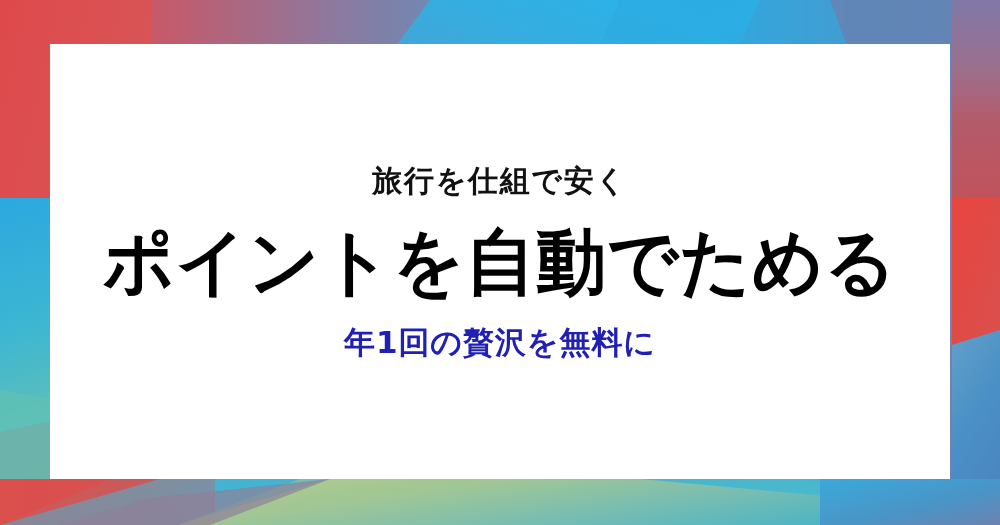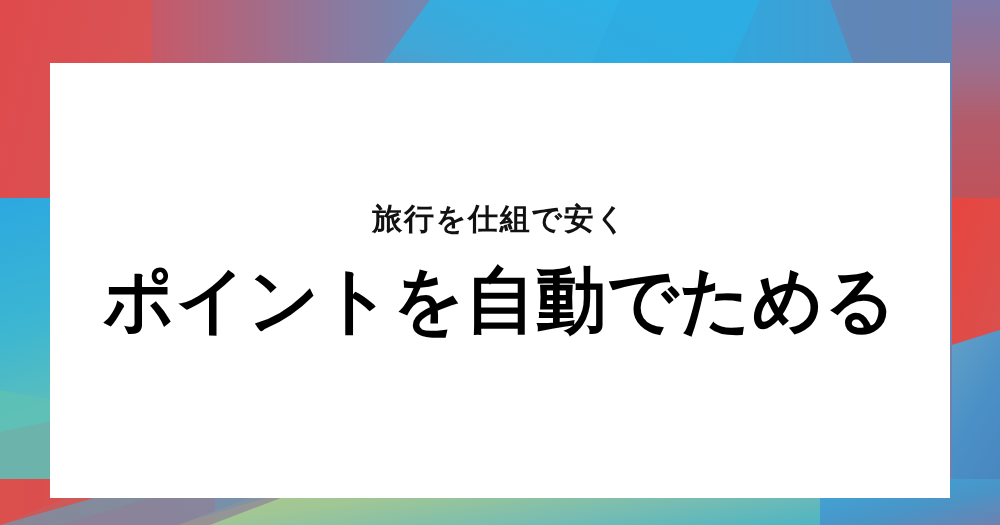--- a/index.html
+++ b/index.html
@@ -36,21 +36,20 @@
     top:44px;
     width:900px;
     height:435px;
     background:#ffffff;
     display:flex;
     flex-direction:column;
     align-items:center;
     justify-content:center;
     text-align:center;
     z-index:5;
-    margin-top:19px;
   }
 
   .text-stack {
     display:flex;
     flex-direction:column;
     align-items:center;
     justify-content:center;
     gap:0;
     width:100%;
   }
@@ -209,17 +208,18 @@
     <polygon points="0,422 152,400 152,479 0,479" fill="#dd4d4b" opacity="0.0"></polygon>
   </svg>
 
   <div id="content-card">
     <div class="text-stack">
 
       <div id="eyebrow-text">旅行を仕組で安く</div>
 
       <h1 id="headline-text">ポイントを自動でためる</h1>
 
+      <div id="tagline-text">年1回の贅沢を無料に</div>
 
     </div>
   </div>
 
 </div>
 
 </body></html>

